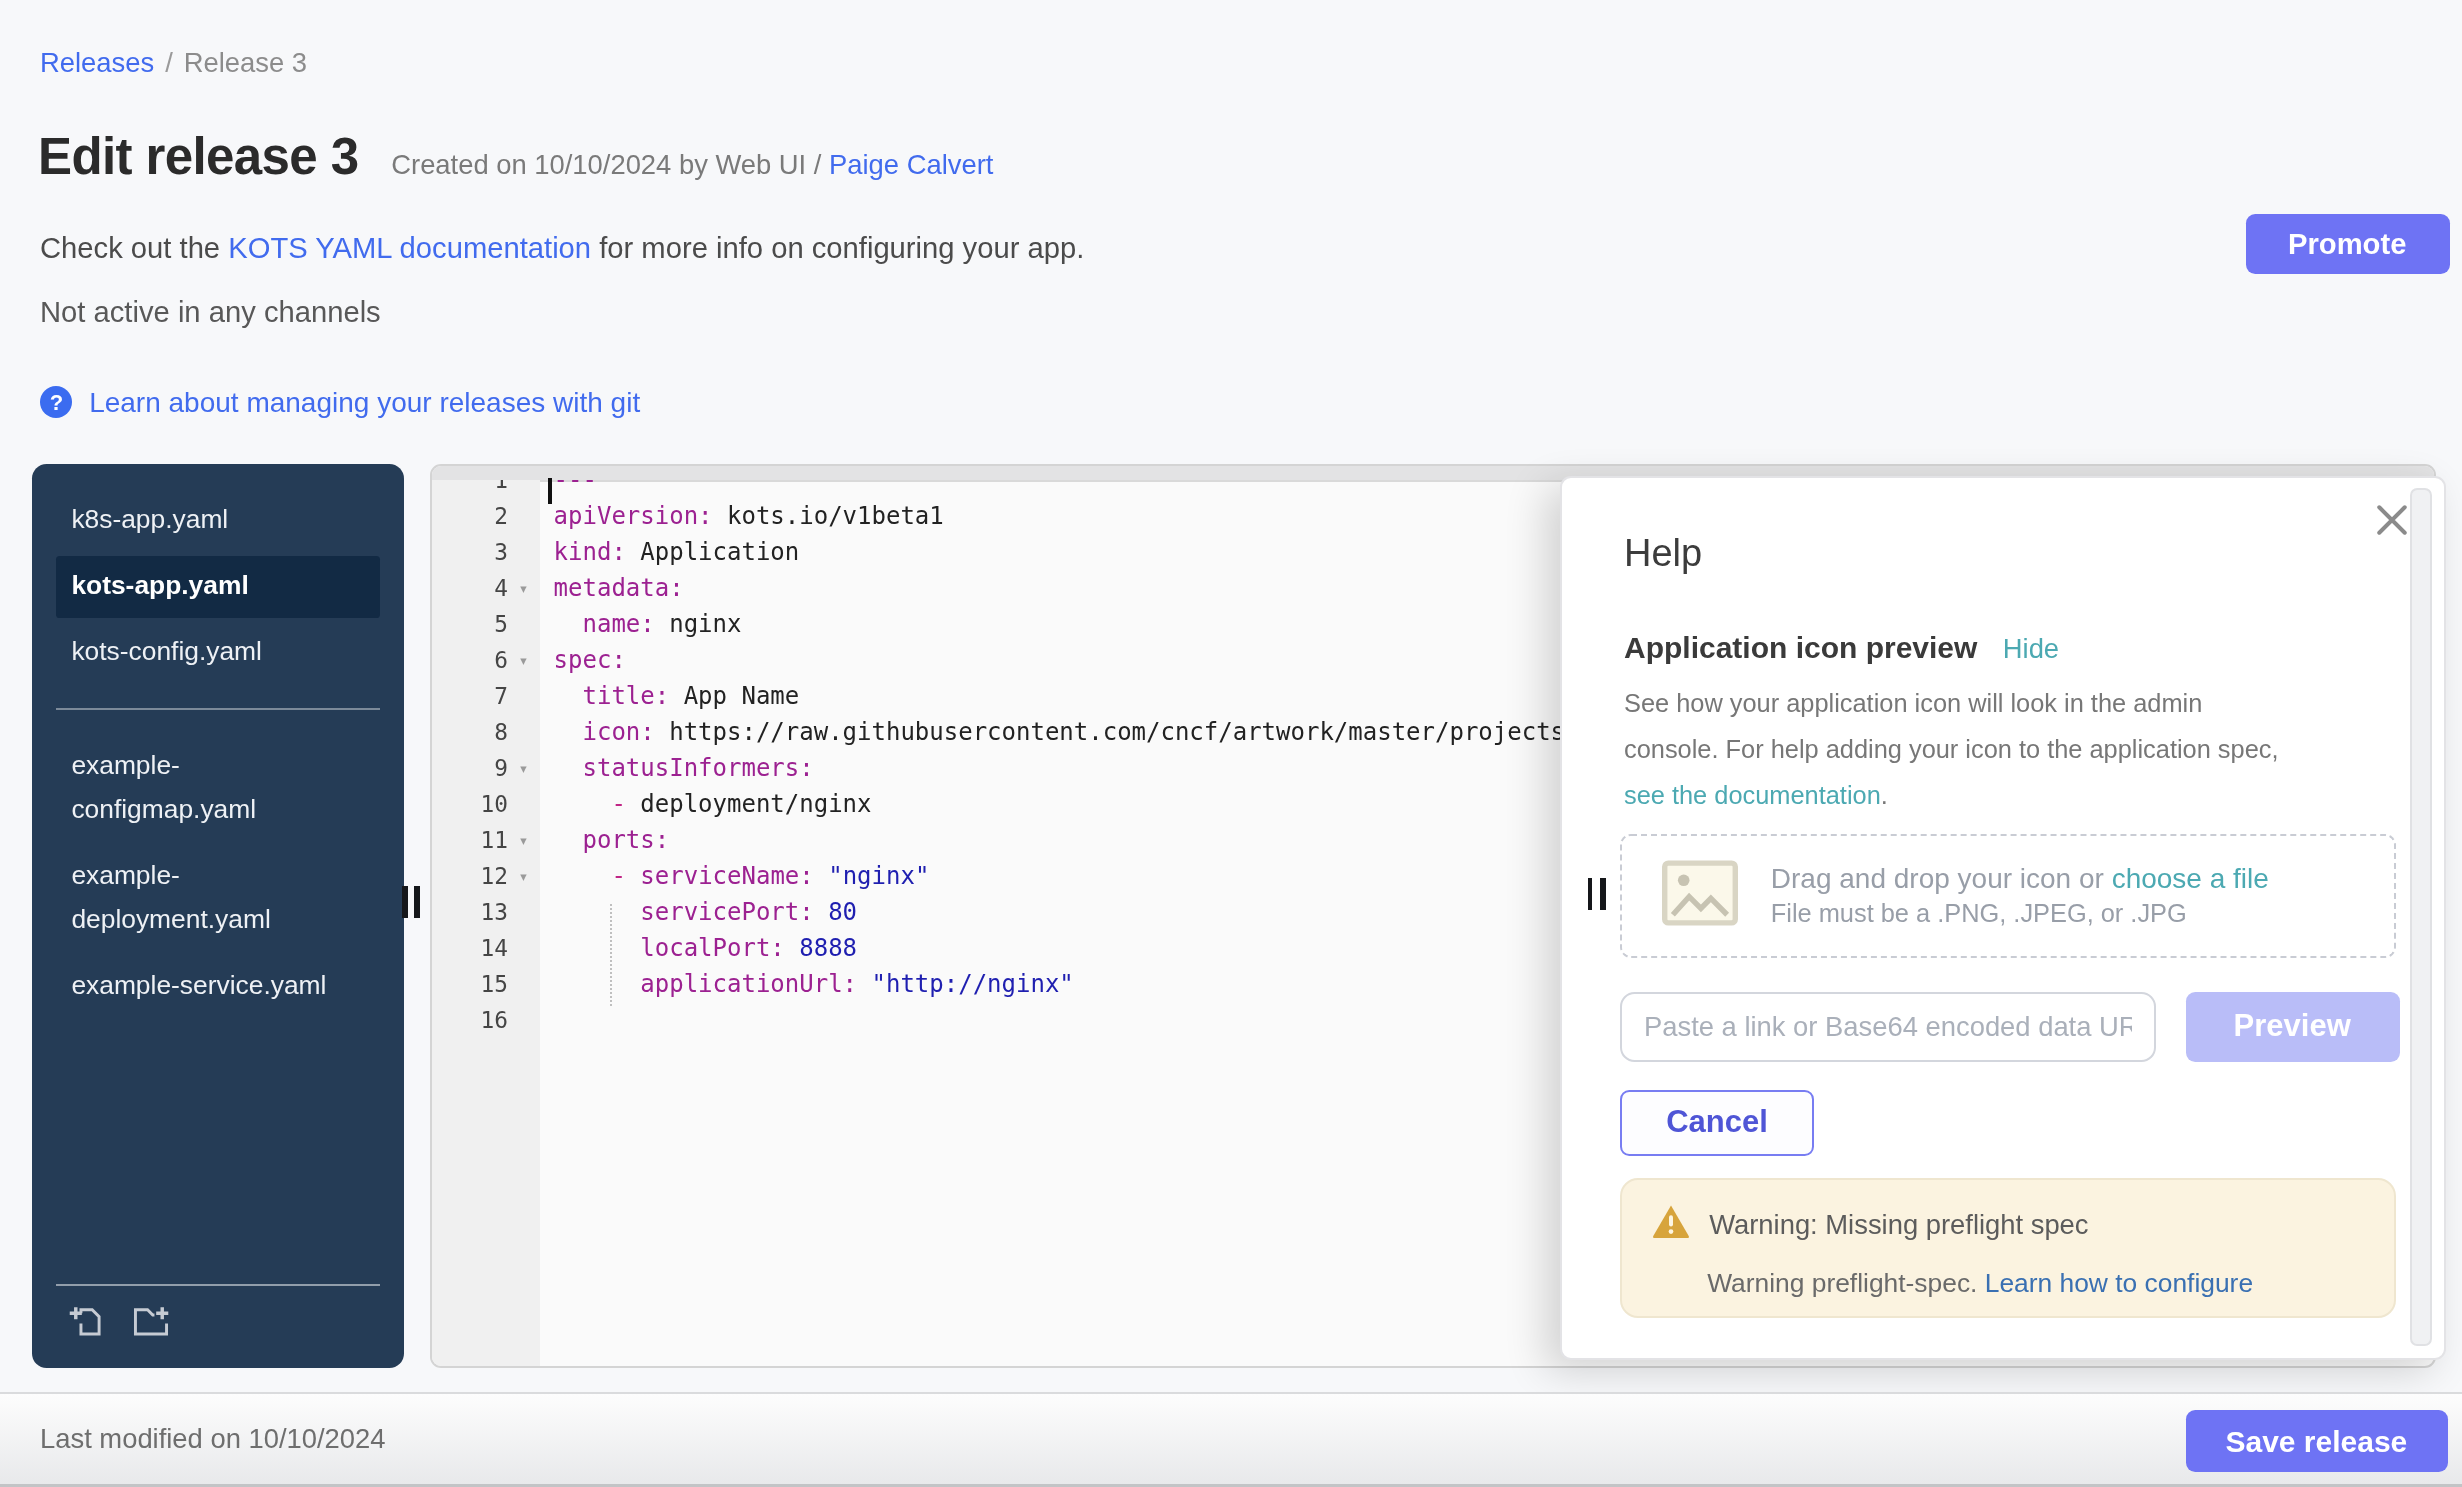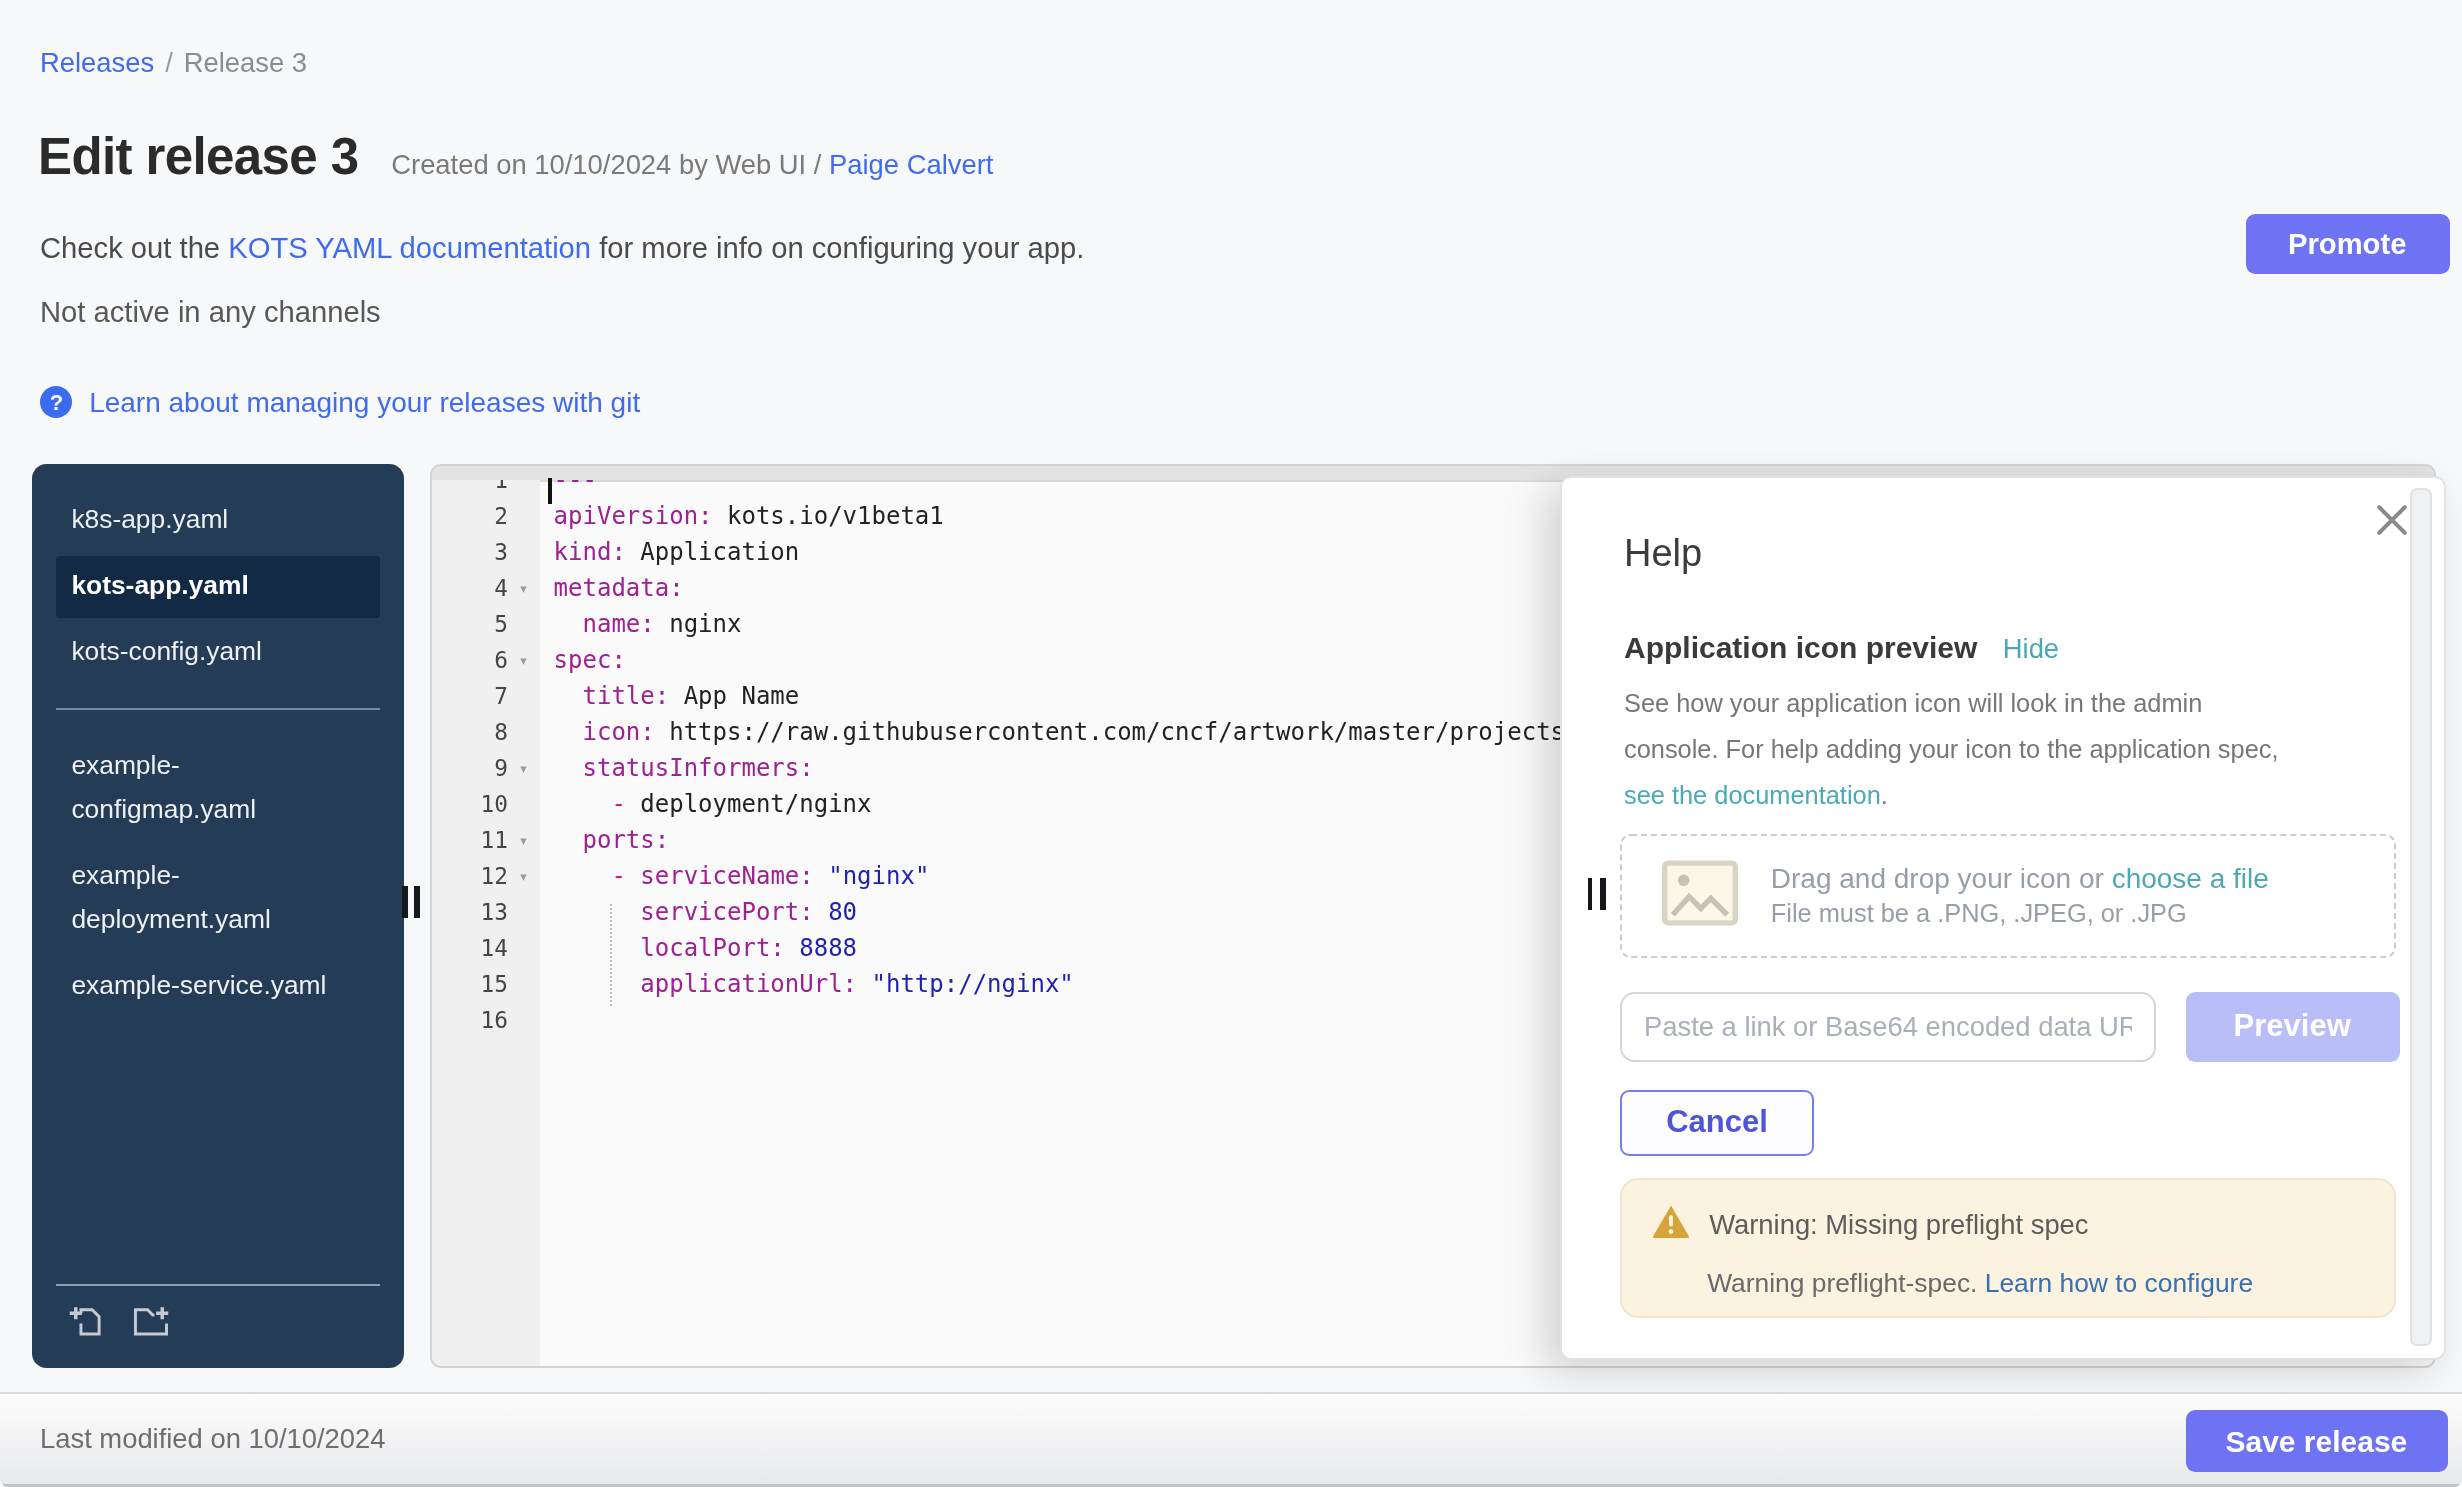--- a/index.html
+++ b/index.html
@@ -1,16 +1,16 @@
 <!DOCTYPE html>
 <html style="font-size:14.6px"><head>
 <meta charset="utf-8">
 <style>
   html,body{margin:0;padding:0;background:#f7f8fa;}
-  #stage{width:2462px;height:1488px;overflow:hidden;position:relative;background:#f7f8fa;border-radius:10px;}
+  #stage{width:2462px;height:1488px;overflow:hidden;position:relative;background:#f7f8fa;}
   #app{width:1231px;height:744px;transform:scale(2);transform-origin:0 0;position:relative;
        font-family:"Liberation Sans",sans-serif;color:#3c3c3c;}
   a{text-decoration:none;cursor:pointer;}
   .blue{color:#416bee;}
   .teal{color:#4ca9b2;}
 
   
   .breadcrumb{position:absolute;left:20px;top:24px;font-size:13.7px;color:#8c8c8c;}
   .breadcrumb .sep{margin:0 5.5px;color:#9a9a9a;}
   .title-row{position:absolute;left:19px;top:64px;display:flex;align-items:baseline;}

